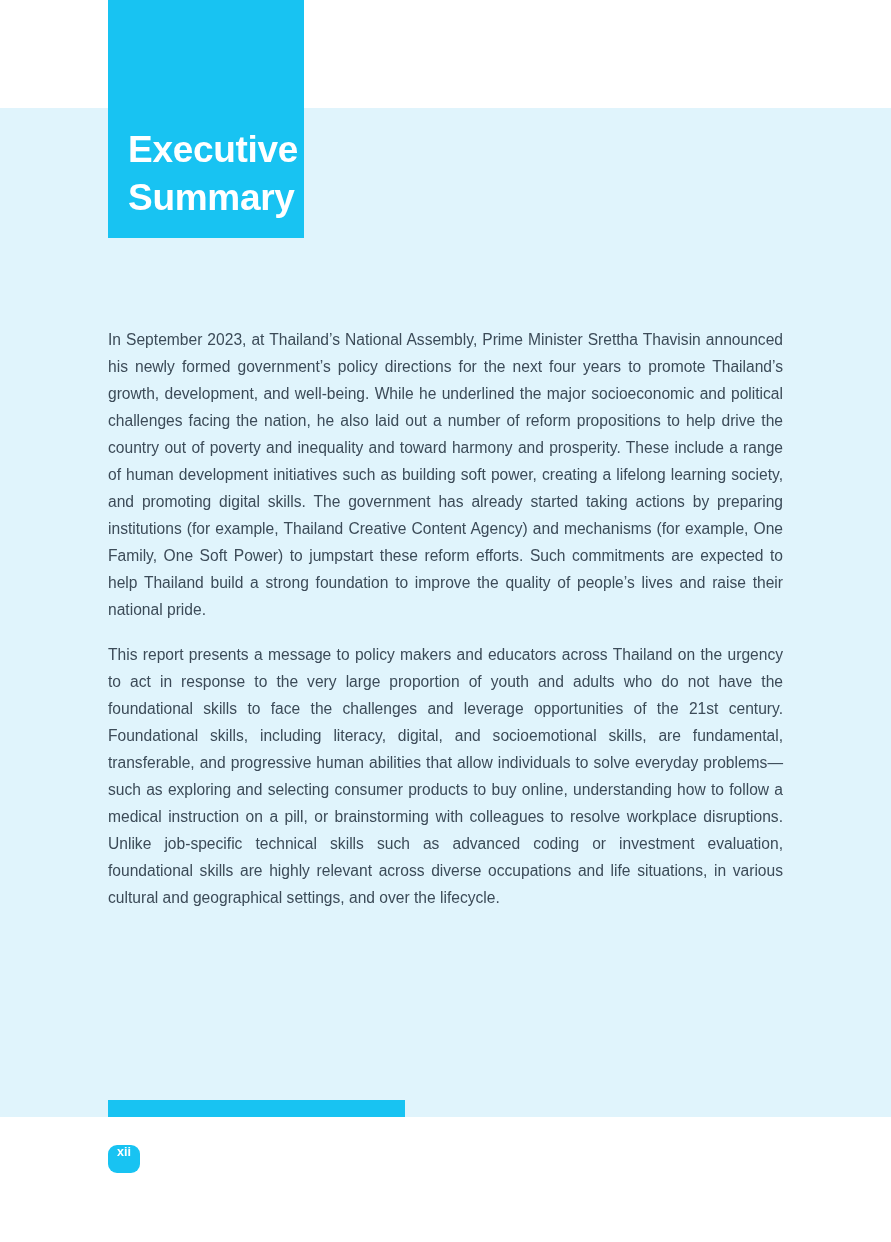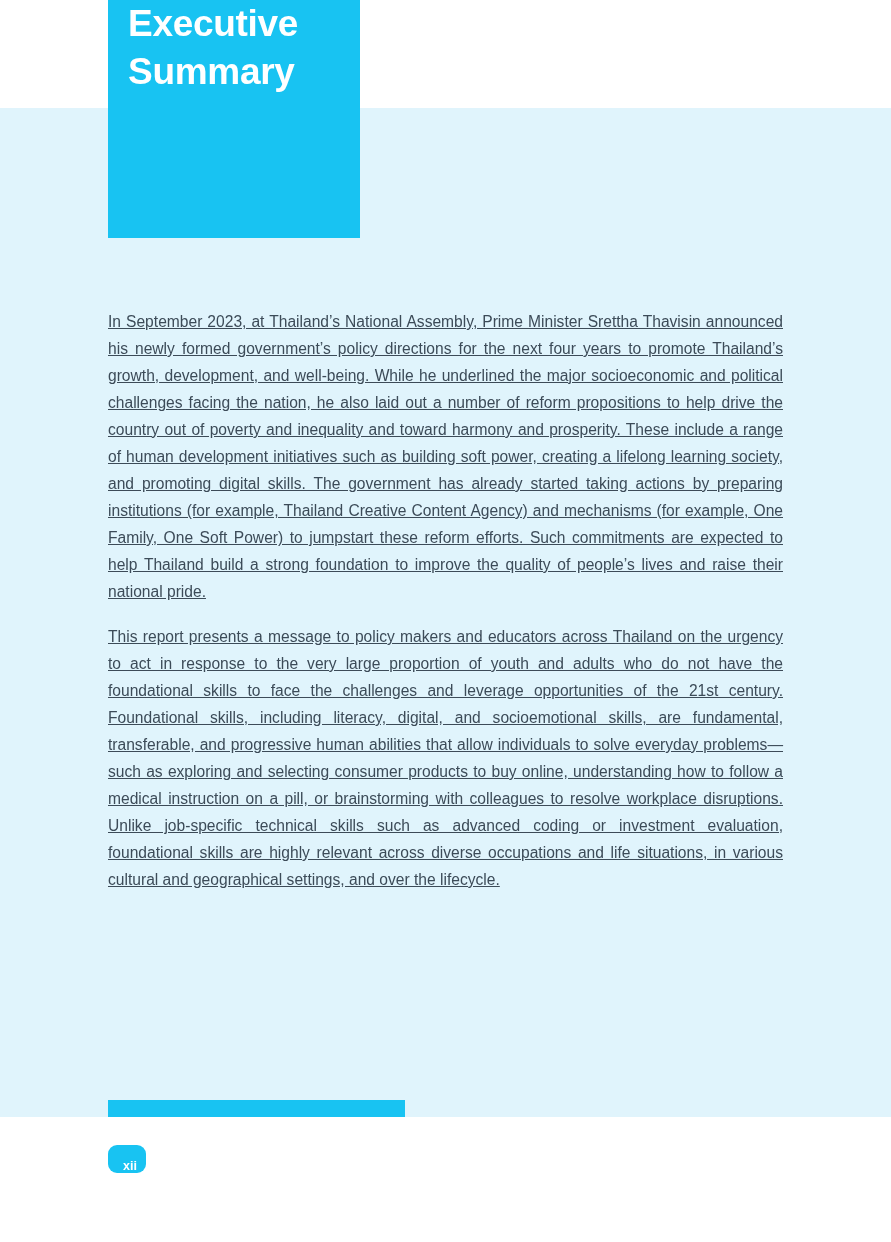--- a/index.html
+++ b/index.html
@@ -19,46 +19,45 @@
     left: 0;
     top: 108px;
     width: 891px;
     height: 1009px;
     background: #E0F4FC;
   }
   .title-box {
     position: absolute;
     left: 108px;
     top: 0;
-    width: 252px;
+    width: 196px;
     height: 238px;
     background: #18C3F2;
     box-sizing: border-box;
     display: flex;
-    align-items: flex-start;
+    align-items: flex-end;
     padding: 0 0 16px 20px;
   }
   .title-box h1 {
     margin: 0;
     color: #ffffff;
     font-size: 37px;
     font-weight: 700;
     line-height: 48px;
     letter-spacing: -0.3px;
     white-space: pre-line;
   }
   .content {
     position: absolute;
     left: 108px;
-    top: 308px;
+    top: 326px;
     width: 675px;
     color: #3C4B58;
     font-size: 15.6px;
     line-height: 27px;
-    text-decoration: underline;
   }
   .content p {
     margin: 0;
     text-align: justify;
   }
   .content p + p {
     margin-top: 18px;
   }
   .bottom-bar {
     position: absolute;
@@ -70,23 +69,22 @@
   }
   .page-badge {
     position: absolute;
     left: 108px;
     top: 1145px;
     width: 32px;
     height: 28px;
     background: #18C3F2;
     border-radius: 9px;
     display: flex;
-    align-items: flex-end;
+    align-items: flex-start;
     justify-content: center;
-    padding-left: 6px;
   }
   .page-badge span {
     color: #ffffff;
     font-size: 12.5px;
     font-weight: 700;
   }
 </style>
 </head>
 <body>
 

